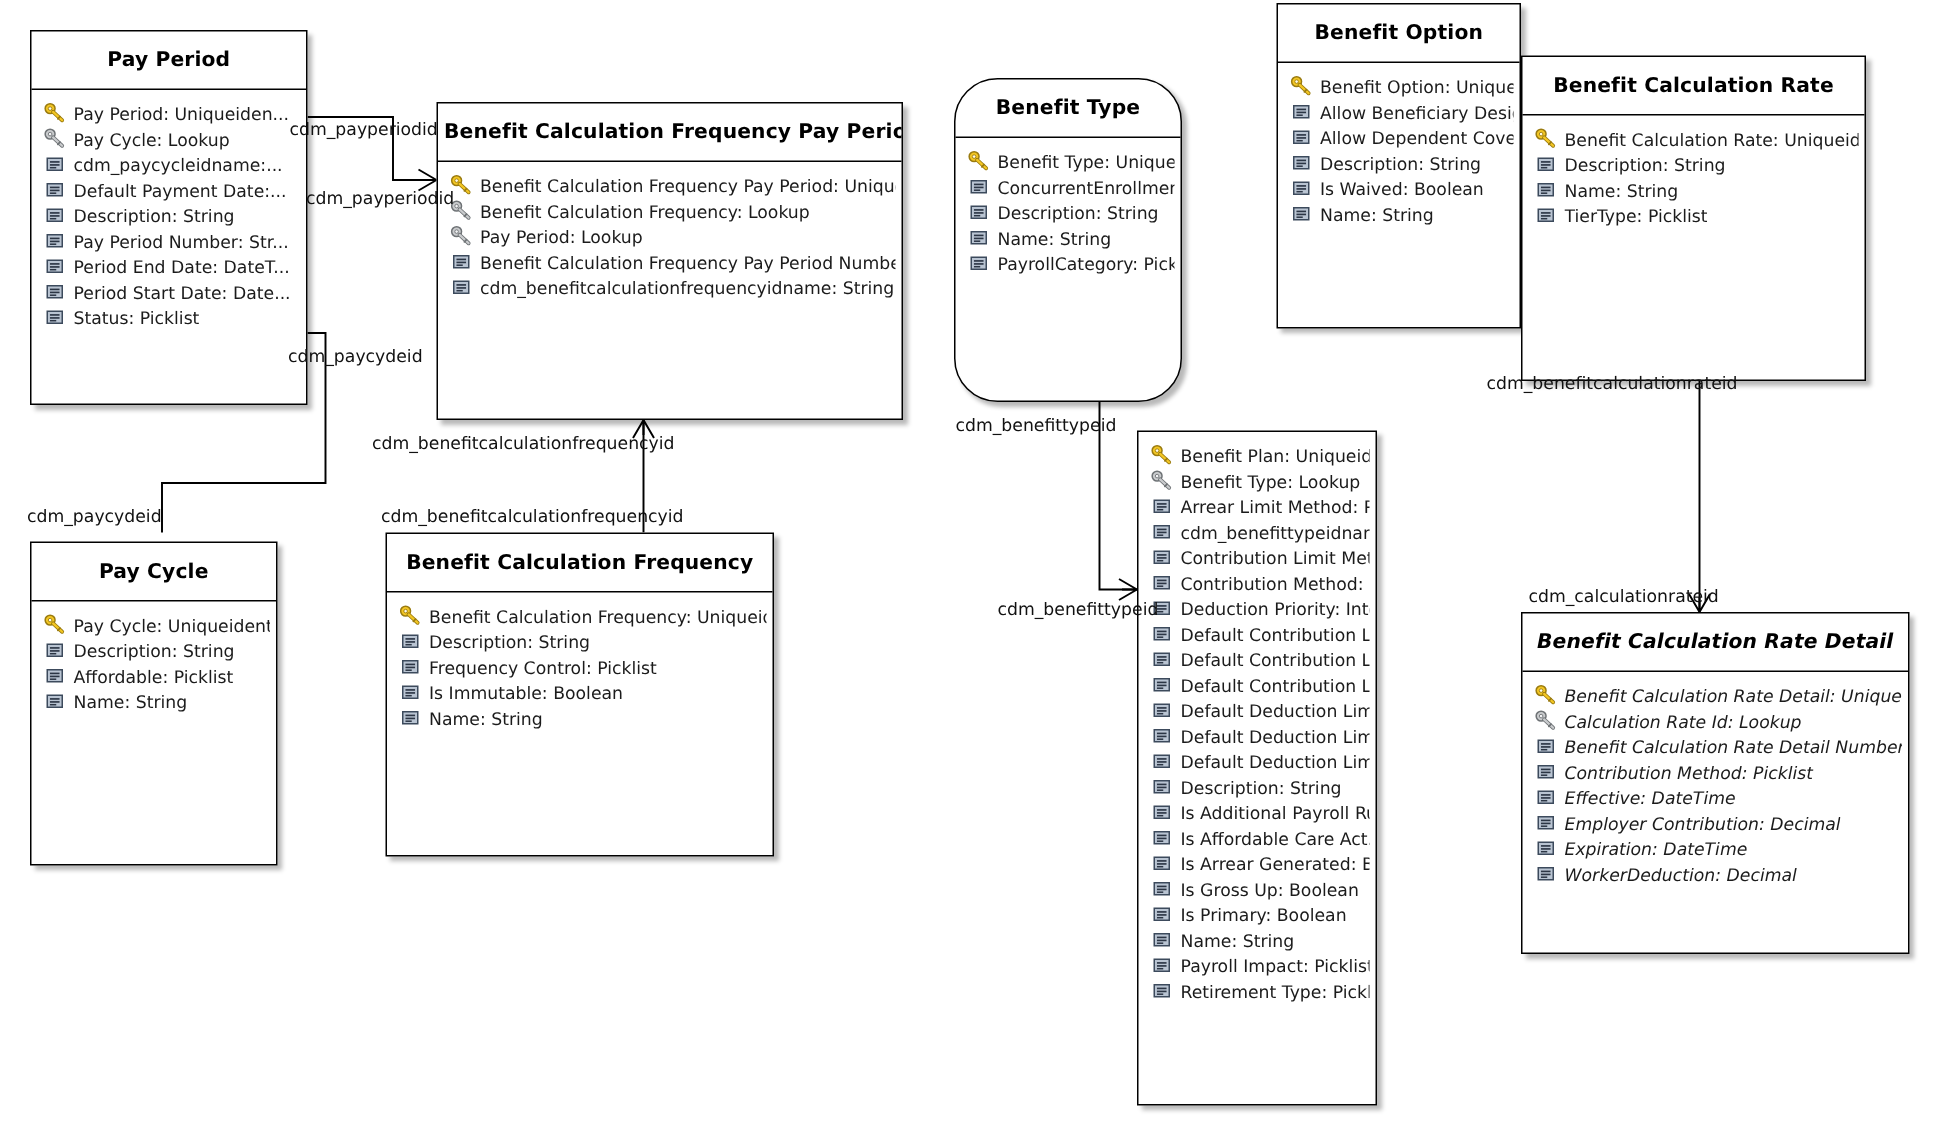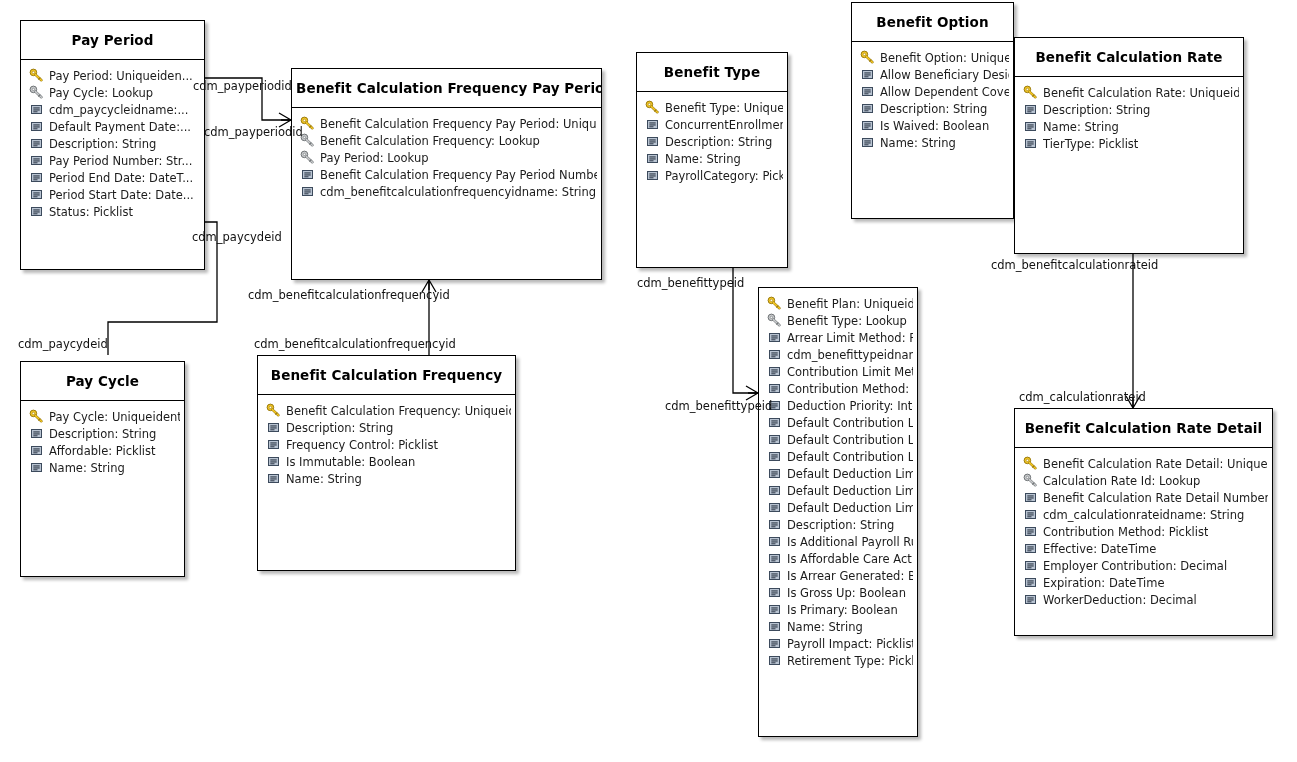--- a/index.html
+++ b/index.html
@@ -239,21 +239,21 @@
               <rect x="2.5" y="3.5" width="10" height="8" fill="#b9c4d2" stroke="#3c4a5c" stroke-width="1"></rect>
               <rect x="4.3" y="5.4" width="6.4" height="1.1" fill="#2c3645"></rect>
               <rect x="4.3" y="7.4" width="6.4" height="1.1" fill="#2c3645"></rect>
               <rect x="4.3" y="9.3" width="4.2" height="1.0" fill="#2c3645"></rect>
             </svg>
           </span>
           <span class="label">cdm_benefitcalculationfrequencyidname: String</span>
         </div>
       </div>
     </div>
-    <div class="entity" style="left: 636px; top: 52px; width: 152px; height: 216px;">
+    <div class="entity" style="left: 636px; top: 52px; width: 152px; height: 216px; border-radius: 29px;">
       <div class="etitle">Benefit Type</div>
       <div class="attrs">
         <div class="attr">
           <span class="ico pk">
             <svg width="15" height="15" viewBox="0 0 15 15">
               <circle cx="4.4" cy="4.4" r="3.3" fill="#f3c623" stroke="#9a7b10" stroke-width="1"></circle>
               <circle cx="4.4" cy="4.4" r="1.2" fill="#fffbe8" stroke="#9a7b10" stroke-width="0.6"></circle>
               <path d="M6.4 6.6 L12.4 12.2" stroke="#9a7b10" stroke-width="2.6" stroke-linecap="round" fill="none"></path>
               <path d="M6.4 6.6 L12.4 12.2" stroke="#f3c623" stroke-width="1.5" stroke-linecap="round" fill="none"></path>
               <path d="M9.6 11.2 L11.0 9.8" stroke="#9a7b10" stroke-width="1.2" stroke-linecap="round"></path>
@@ -781,21 +781,21 @@
               <rect x="2.5" y="3.5" width="10" height="8" fill="#b9c4d2" stroke="#3c4a5c" stroke-width="1"></rect>
               <rect x="4.3" y="5.4" width="6.4" height="1.1" fill="#2c3645"></rect>
               <rect x="4.3" y="7.4" width="6.4" height="1.1" fill="#2c3645"></rect>
               <rect x="4.3" y="9.3" width="4.2" height="1.0" fill="#2c3645"></rect>
             </svg>
           </span>
           <span class="label">Retirement Type: Picklist</span>
         </div>
       </div>
     </div>
-    <div class="entity" style="left: 1014px; top: 408px; width: 259px; height: 228px;">
+    <div class="entity" style="left: 1014px; top: 408px; width: 259px; height: 228px; font-style: italic;">
       <div class="etitle">Benefit Calculation Rate Detail</div>
       <div class="attrs">
         <div class="attr">
           <span class="ico pk">
             <svg width="15" height="15" viewBox="0 0 15 15">
               <circle cx="4.4" cy="4.4" r="3.3" fill="#f3c623" stroke="#9a7b10" stroke-width="1"></circle>
               <circle cx="4.4" cy="4.4" r="1.2" fill="#fffbe8" stroke="#9a7b10" stroke-width="0.6"></circle>
               <path d="M6.4 6.6 L12.4 12.2" stroke="#9a7b10" stroke-width="2.6" stroke-linecap="round" fill="none"></path>
               <path d="M6.4 6.6 L12.4 12.2" stroke="#f3c623" stroke-width="1.5" stroke-linecap="round" fill="none"></path>
               <path d="M9.6 11.2 L11.0 9.8" stroke="#9a7b10" stroke-width="1.2" stroke-linecap="round"></path>
@@ -818,31 +818,20 @@
         <div class="attr">
           <span class="ico col">
             <svg width="15" height="15" viewBox="0 0 15 15">
               <rect x="2.5" y="3.5" width="10" height="8" fill="#b9c4d2" stroke="#3c4a5c" stroke-width="1"></rect>
               <rect x="4.3" y="5.4" width="6.4" height="1.1" fill="#2c3645"></rect>
               <rect x="4.3" y="7.4" width="6.4" height="1.1" fill="#2c3645"></rect>
               <rect x="4.3" y="9.3" width="4.2" height="1.0" fill="#2c3645"></rect>
             </svg>
           </span>
           <span class="label">Benefit Calculation Rate Detail Number: Stri...</span>
-        </div>
-        <div class="attr">
-          <span class="ico col">
-            <svg width="15" height="15" viewBox="0 0 15 15">
-              <rect x="2.5" y="3.5" width="10" height="8" fill="#b9c4d2" stroke="#3c4a5c" stroke-width="1"></rect>
-              <rect x="4.3" y="5.4" width="6.4" height="1.1" fill="#2c3645"></rect>
-              <rect x="4.3" y="7.4" width="6.4" height="1.1" fill="#2c3645"></rect>
-              <rect x="4.3" y="9.3" width="4.2" height="1.0" fill="#2c3645"></rect>
-            </svg>
-          </span>
-          <span class="label">cdm_calculationrateidname: String</span>
         </div>
         <div class="attr">
           <span class="ico col">
             <svg width="15" height="15" viewBox="0 0 15 15">
               <rect x="2.5" y="3.5" width="10" height="8" fill="#b9c4d2" stroke="#3c4a5c" stroke-width="1"></rect>
               <rect x="4.3" y="5.4" width="6.4" height="1.1" fill="#2c3645"></rect>
               <rect x="4.3" y="7.4" width="6.4" height="1.1" fill="#2c3645"></rect>
               <rect x="4.3" y="9.3" width="4.2" height="1.0" fill="#2c3645"></rect>
             </svg>
           </span>
@@ -895,15 +884,15 @@
       </div>
     </div>
     <div class="wirelabel" style="left: 193px; top: 79px;">cdm_payperiodid</div>
     <div class="wirelabel" style="left: 204px; top: 125px;">cdm_payperiodid</div>
     <div class="wirelabel" style="left: 192px; top: 230px;">cdm_paycydeid</div>
     <div class="wirelabel" style="left: 18px; top: 337px;">cdm_paycydeid</div>
     <div class="wirelabel" style="left: 248px; top: 288px;">cdm_benefitcalculationfrequencyid</div>
     <div class="wirelabel" style="left: 254px; top: 337px;">cdm_benefitcalculationfrequencyid</div>
     <div class="wirelabel" style="left: 637px; top: 276px;">cdm_benefittypeid</div>
     <div class="wirelabel" style="left: 665px; top: 399px;">cdm_benefittypeid</div>
-    <div class="wirelabel" style="left: 991px; top: 258px;">cdm_benefitcalculationrateid</div>
+    <div class="wirelabel" style="left: 991px; top: 248px;">cdm_benefitcalculationrateid</div>
     <div class="wirelabel" style="left: 1019px; top: 390px;">cdm_calculationrateid</div>
   </div>
 
 </body></html>

